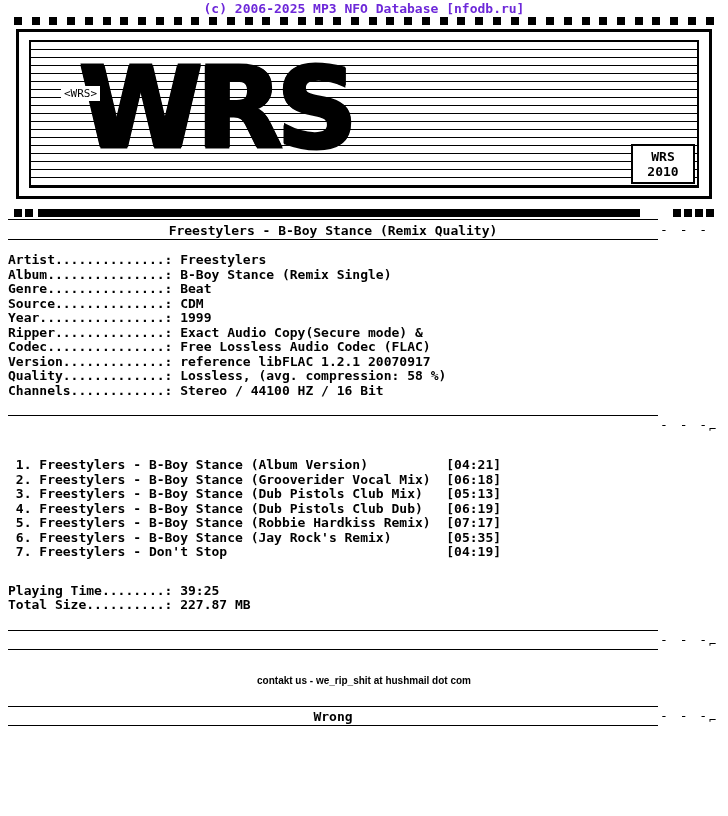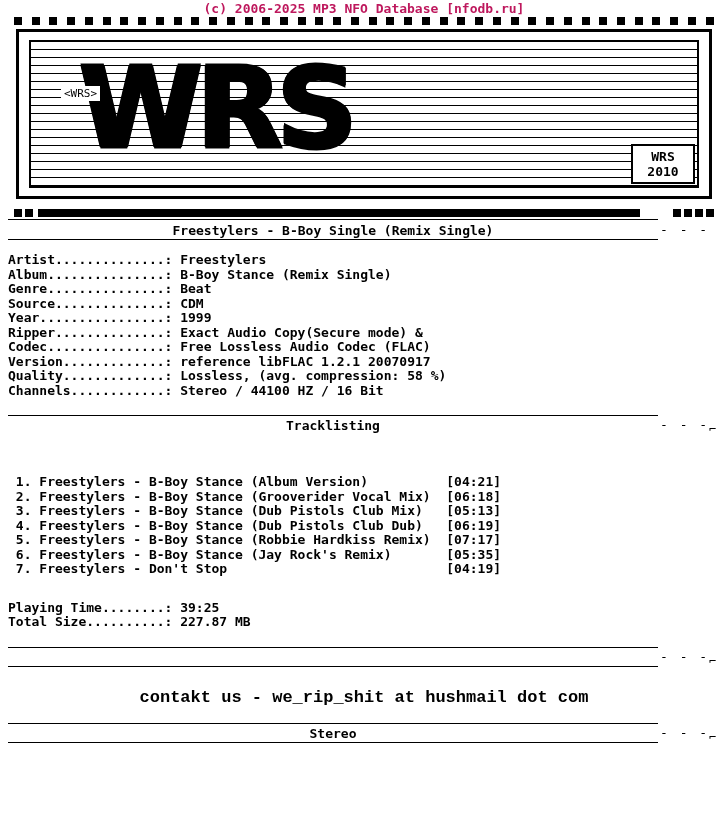--- a/index.html
+++ b/index.html
@@ -15,21 +15,21 @@
     position: relative;
     overflow: hidden;
   }
   .page {
     width: 728px;
     height: 816px;
     position: relative;
   }
   .topbar {
     text-align: center;
-    color: #be185d;
+    color: #6d28d9;
     font-size: 13px;
     font-weight: bold;
     letter-spacing: 0px;
     padding-top: 1px;
     height: 16px;
     line-height: 15px;
     font-family: "DejaVu Sans Mono", "Liberation Mono", monospace;
   }
   
   .logo-wrap {
@@ -189,29 +189,29 @@
 
   .body-text {
     font-size: 13px;
     line-height: 14.5px;
     white-space: pre;
     margin-left: 8px;
     font-family: "DejaVu Sans Mono", "Liberation Mono", monospace;
     font-weight: bold;
   }
   .info-block { margin-top: 0; }
-  .track-block { margin-top: 27px; }
+  .track-block { margin-top: 10px; }
   .time-block { margin-top: 10px; }
   .center-text {
     text-align: center;
-    font-size: 17px;
+    font-size: 10px;
     line-height: 16px;
     font-weight: bold;
     margin: 0 8px;
-    font-family: Liberation Mono, monospace;
+    font-family: Liberation Sans, sans-serif;
     white-space: pre-wrap;
   }
   .pad10 { height: 10px; }
   .pad14 { height: 14px; }
   .pad20 { height: 20px; }
 </style>
 </head>
 <body>
 
 <div class="page">
@@ -281,21 +281,21 @@
     <div class="corner-dots" style="right:0px;">
       <span></span>
         <span></span>
         <span></span>
         <span></span>
     </div>
   </div>
 
   <div class="section">
     <div class="rule" style="left:0;right:62px;top:2px;"></div>
-    <div class="sect-title">Freestylers - B-Boy Single (Remix Single)</div>
+    <div class="sect-title">Freestylers - B-Boy Stance (Remix Quality)</div>
     <div class="rule bottom" style="left:0;right:62px;"></div>
     <div class="dashes">-  -  -</div>
   </div>
 
   <div class="pad10"></div>
 
   <div class="body-text info-block">Artist..............: Freestylers
 Album...............: B-Boy Stance (Remix Single)
 Genre...............: Beat
 Source..............: CDM
@@ -303,21 +303,20 @@
 Ripper..............: Exact Audio Copy(Secure mode) &amp;
 Codec...............: Free Lossless Audio Codec (FLAC)
 Version.............: reference libFLAC 1.2.1 20070917
 Quality.............: Lossless, (avg. compression: 58 %)
 Channels............: Stereo / 44100 HZ / 16 Bit</div>
 
   <div class="pad14"></div>
 
   <div class="section">
     <div class="rule"></div>
-    <div class="sect-title">Tracklisting</div>
     <div class="dashes">-  -  -</div>
     <div class="tick">⌐</div>
   </div>
 
   <div class="pad10"></div>
 
   <div class="body-text track-block"> 1. Freestylers - B-Boy Stance (Album Version)          [04:21]
  2. Freestylers - B-Boy Stance (Grooverider Vocal Mix)  [06:18]
  3. Freestylers - B-Boy Stance (Dub Pistols Club Mix)   [05:13]
  4. Freestylers - B-Boy Stance (Dub Pistols Club Dub)   [06:19]
@@ -340,21 +339,21 @@
   </div>
 
   <div class="pad20"></div>
 
   <div class="center-text">contakt us - we_rip_shit at hushmail dot com</div>
 
   <div class="pad14"></div>
 
   <div class="section">
     <div class="rule"></div>
-    <div class="sect-title">Stereo</div>
+    <div class="sect-title">Wrong</div>
     <div class="rule bottom"></div>
     <div class="dashes">-  -  -</div>
     <div class="tick">⌐</div>
   </div>
 
   <div class="pad20"></div>
 
   <div class="pad14"></div>
 
 </div>

